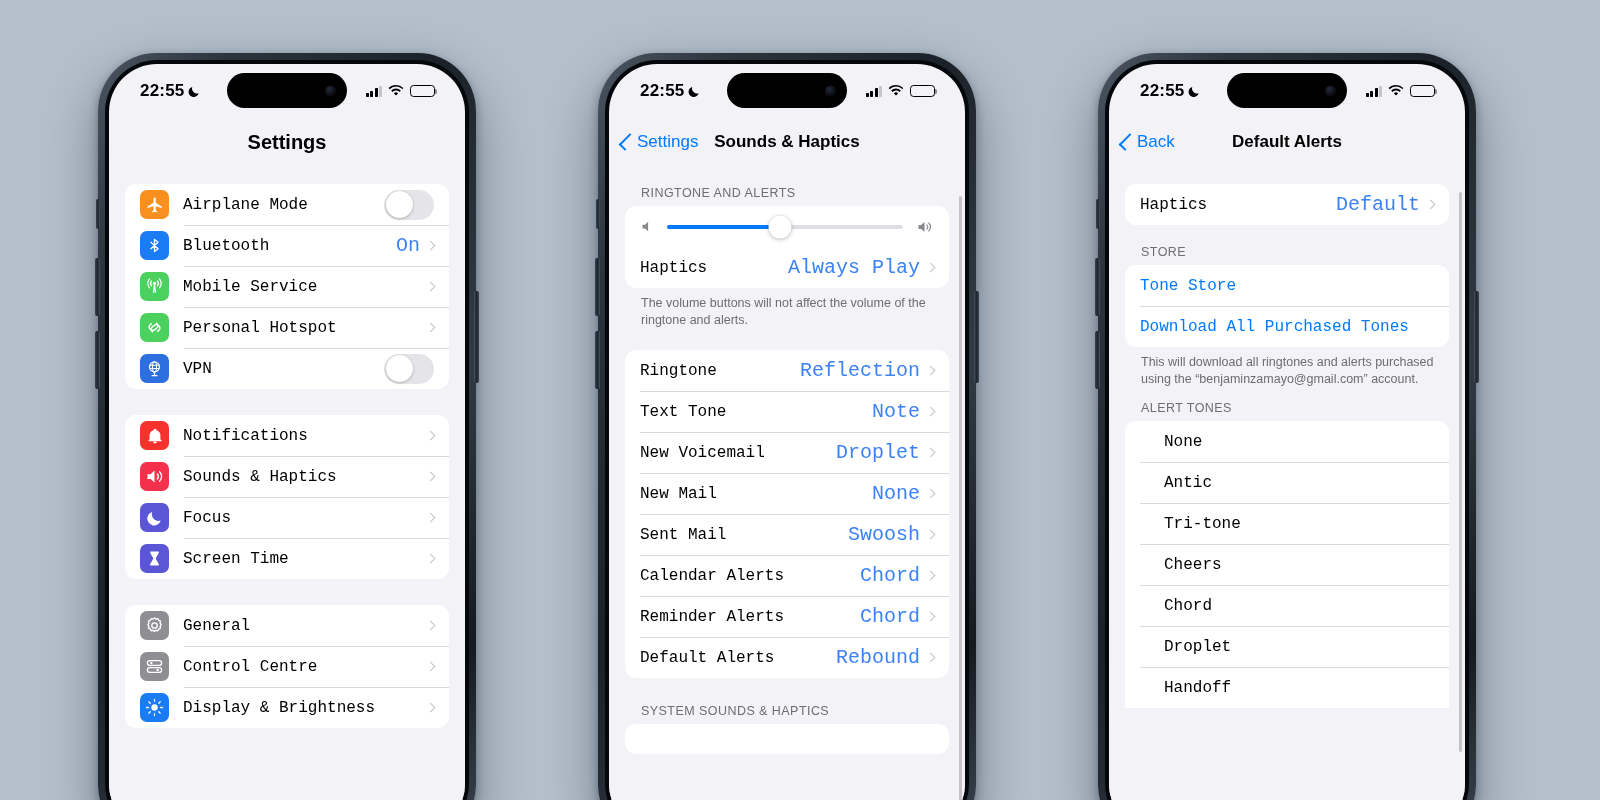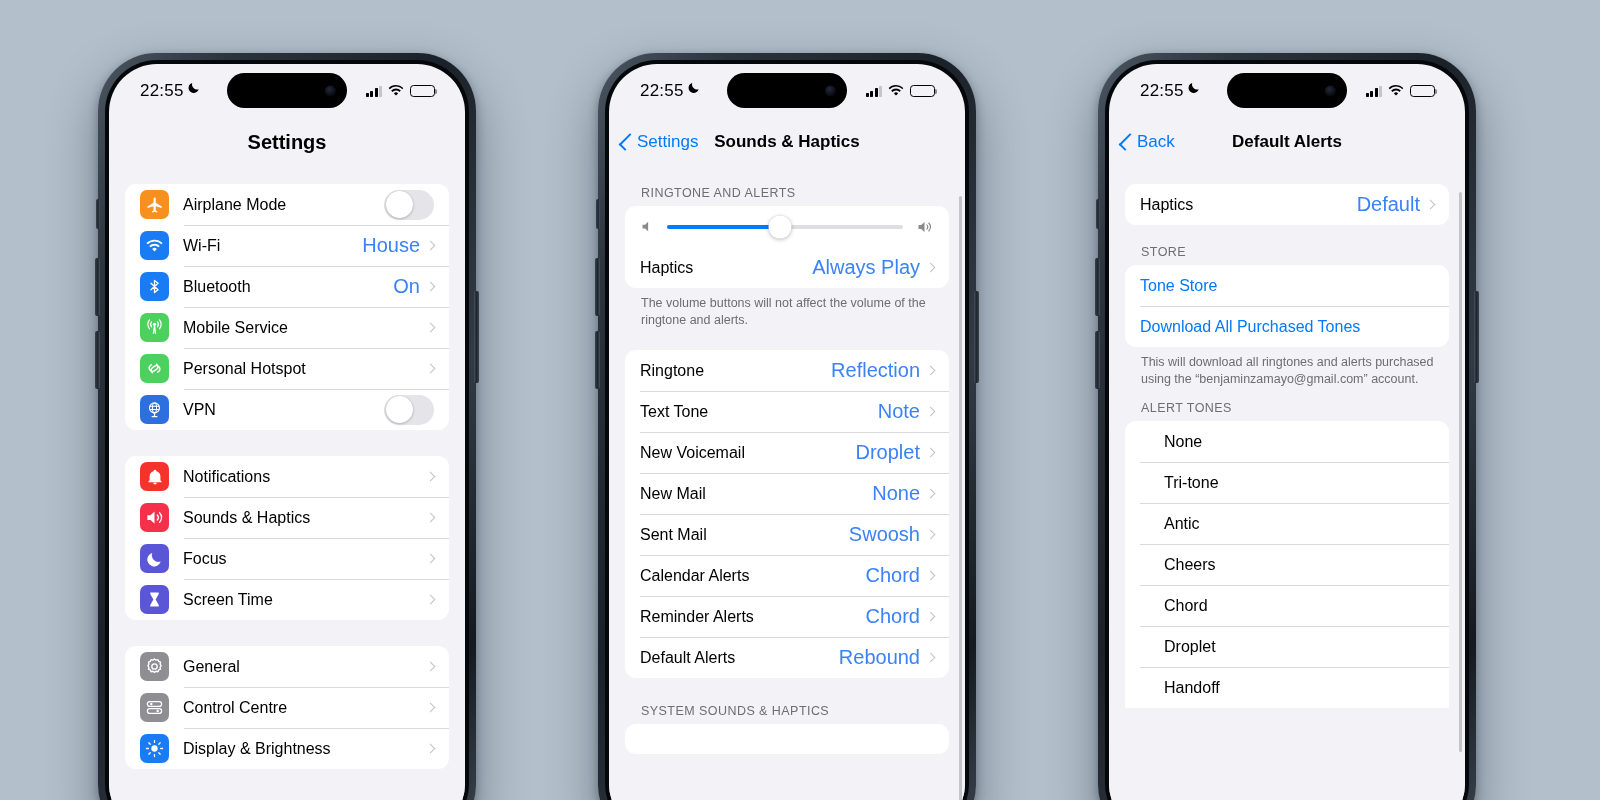--- a/index.html
+++ b/index.html
@@ -47,22 +47,22 @@
   #p2 { left:598px; top:53px; }
   #p3 { left:1098px;top:53px; }
 
   
   .statusbar {
     position:relative; height:54px; flex:0 0 54px;
     display:flex; align-items:center; justify-content:space-between;
     padding:0 30px 0 31px;
   }
   .sb-time {
-    font-size:17px; font-weight:normal; color:#000;
-    letter-spacing:.2px; display:flex; gap:4px;
+    font-size:17px; font-weight:bold; color:#000;
+    letter-spacing:.2px; display:flex; align-items:center; gap:4px;
   }
   .moon { display:block; }
   .sb-right { display:flex; align-items:center; gap:6px; }
   .bars { display:flex; align-items:flex-end; gap:1.5px; height:11px; }
   .bars i { display:block; width:3px; background:#000; border-radius:.7px; }
   .bars i:nth-child(1){ height:4px; }
   .bars i:nth-child(2){ height:6px; }
   .bars i:nth-child(3){ height:8.5px; }
   .bars i:nth-child(4){ height:11px; background:#c5c5cb; }
   .batt {
@@ -119,21 +119,21 @@
   .grp-hdr {
     font-size:12.5px; color:#6d6d72; letter-spacing:.45px;
     padding:20px 16px 6px 32px; text-transform:uppercase;
   }
   .grp-ftr {
     font-size:12.5px; color:#6d6d72; line-height:1.33;
     padding:7px 28px 0 32px;
   }
   .card {
     background:#fff; border-radius:11px;
-    margin:0 16px; overflow:hidden;
+    margin:0 16px; overflow:hidden;font-family:Liberation Mono, monospace;
   }
   .row {
     position:relative; display:flex; align-items:center;
     min-height:41px; padding:0 15px 0 15px; cursor:pointer;
   }
   .row + .row::before {
     content:""; position:absolute; top:0; left:15px; right:0;
     height:.5px; background:#d9d9dd;
   }
   .row.ind + .row::before { left:59px; }
@@ -229,32 +229,20 @@
                       <path fill="#fff" d="M21 16v-2l-8-5V3.5A1.5 1.5 0 0 0 11.5 2 1.5 1.5 0 0 0 10 3.5V9l-8 5v2l8-2.5V19l-2 1.5V22l3.5-1 3.5 1v-1.5L13 19v-5.5z"></path>
                     </svg>
                   </span>
                   <span class="row-label">Airplane Mode</span>
                   <span class="toggle">
                     <span class="knob"></span>
                   </span>
                 </div>
                 <div class="row ind" style="min-height:41px">
                   <span class="app-icon" style="background:#1a7cf5">
-                    <svg width="19" height="19" viewBox="0 0 24 24">
-                      <path fill="#fff" d="M12 19.5 9.1 16.4a4.1 4.1 0 0 1 5.8 0z"></path>
-                      <path fill="#fff" d="M12 12.2c1.9 0 3.7.8 5 2.1l1.7-1.8A9.4 9.4 0 0 0 12 9.7a9.4 9.4 0 0 0-6.7 2.8L7 14.3a7 7 0 0 1 5-2.1z"></path>
-                      <path fill="#fff" d="M12 6.9c3.3 0 6.4 1.3 8.7 3.6l1.5-1.6A14.4 14.4 0 0 0 12 4.6c-4.1 0-7.9 1.6-10.2 4.3l1.5 1.6A12.2 12.2 0 0 1 12 6.9z"></path>
-                    </svg>
-                  </span>
-                  <span class="row-label">Wi-Fi</span>
-                  <span class="row-value">House</span>
-                  <span class="chev"></span>
-                </div>
-                <div class="row ind" style="min-height:41px">
-                  <span class="app-icon" style="background:#1a7cf5">
                     <svg width="17" height="17" viewBox="0 0 24 24">
                       <path fill="none" stroke="#fff" stroke-width="1.9" stroke-linejoin="round" stroke-linecap="round" d="M7 7.5 17 16.5 12 20.5V3.5l5 4-10 9"></path>
                     </svg>
                   </span>
                   <span class="row-label">Bluetooth</span>
                   <span class="row-value">On</span>
                   <span class="chev"></span>
                 </div>
                 <div class="row ind" style="min-height:41px">
                   <span class="app-icon" style="background:#4cd05e">
@@ -547,25 +535,25 @@
               </div>
               <div class="grp-ftr">This will download all ringtones and alerts purchased using the “benjaminzamayo@gmail.com” account.</div>
               <div class="grp-hdr" style="padding-top:14px">ALERT TONES</div>
               <div class="card" style="border-bottom-left-radius:0;border-bottom-right-radius:0">
                 <div class="row" style="min-height:41px;padding-left:13px">
                   <span class="check"></span>
                   <span class="row-label">None</span>
                 </div>
                 <div class="row" style="min-height:41px;padding-left:13px">
                   <span class="check"></span>
+                  <span class="row-label">Antic</span>
+                </div>
+                <div class="row" style="min-height:41px;padding-left:13px">
+                  <span class="check"></span>
                   <span class="row-label">Tri-tone</span>
-                </div>
-                <div class="row" style="min-height:41px;padding-left:13px">
-                  <span class="check"></span>
-                  <span class="row-label">Antic</span>
                 </div>
                 <div class="row" style="min-height:41px;padding-left:13px">
                   <span class="check"></span>
                   <span class="row-label">Cheers</span>
                 </div>
                 <div class="row" style="min-height:41px;padding-left:13px">
                   <span class="check"></span>
                   <span class="row-label">Chord</span>
                 </div>
                 <div class="row" style="min-height:41px;padding-left:13px">

